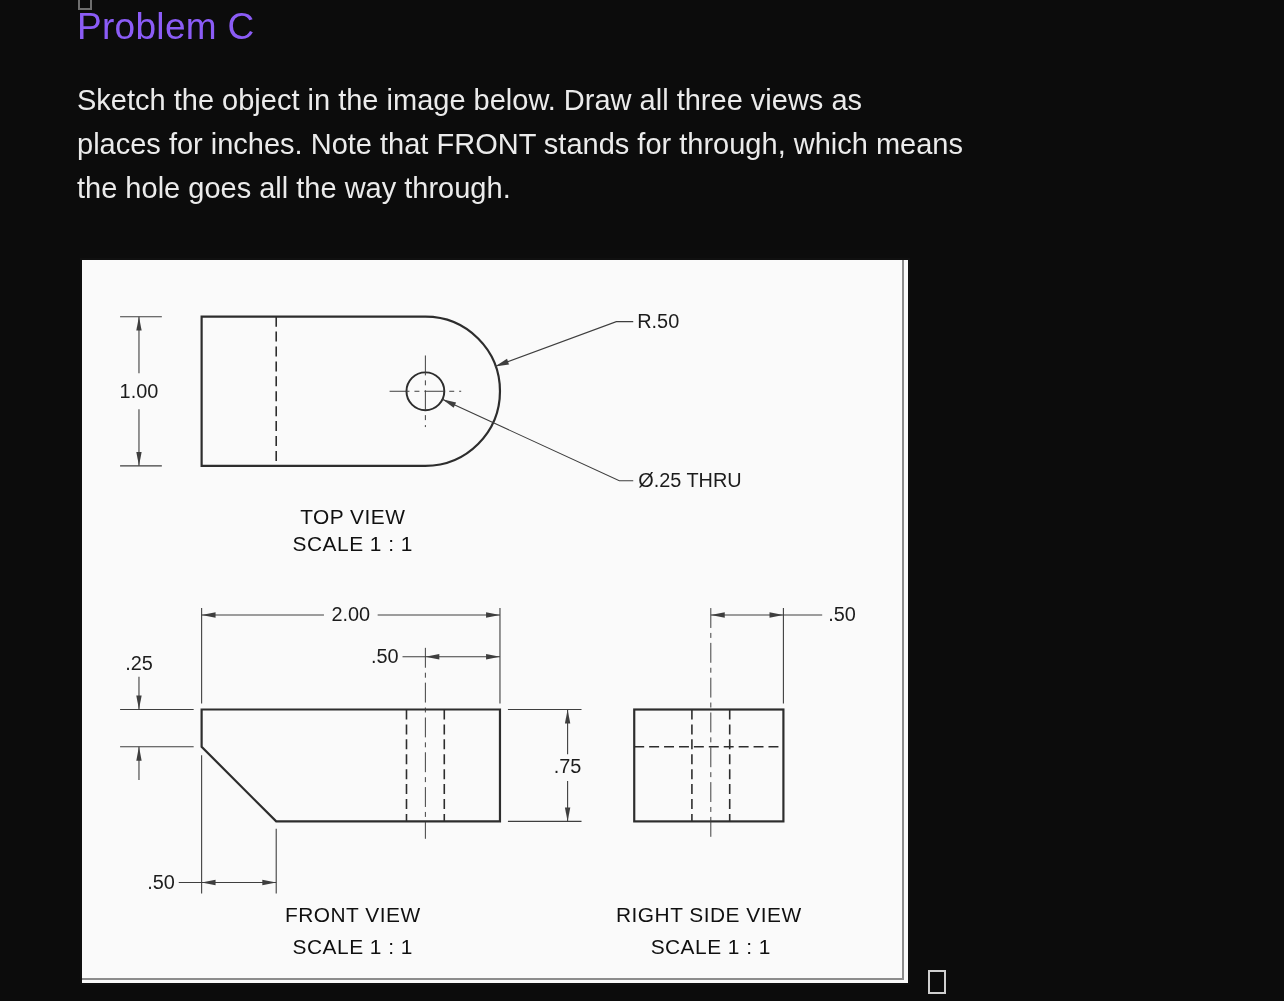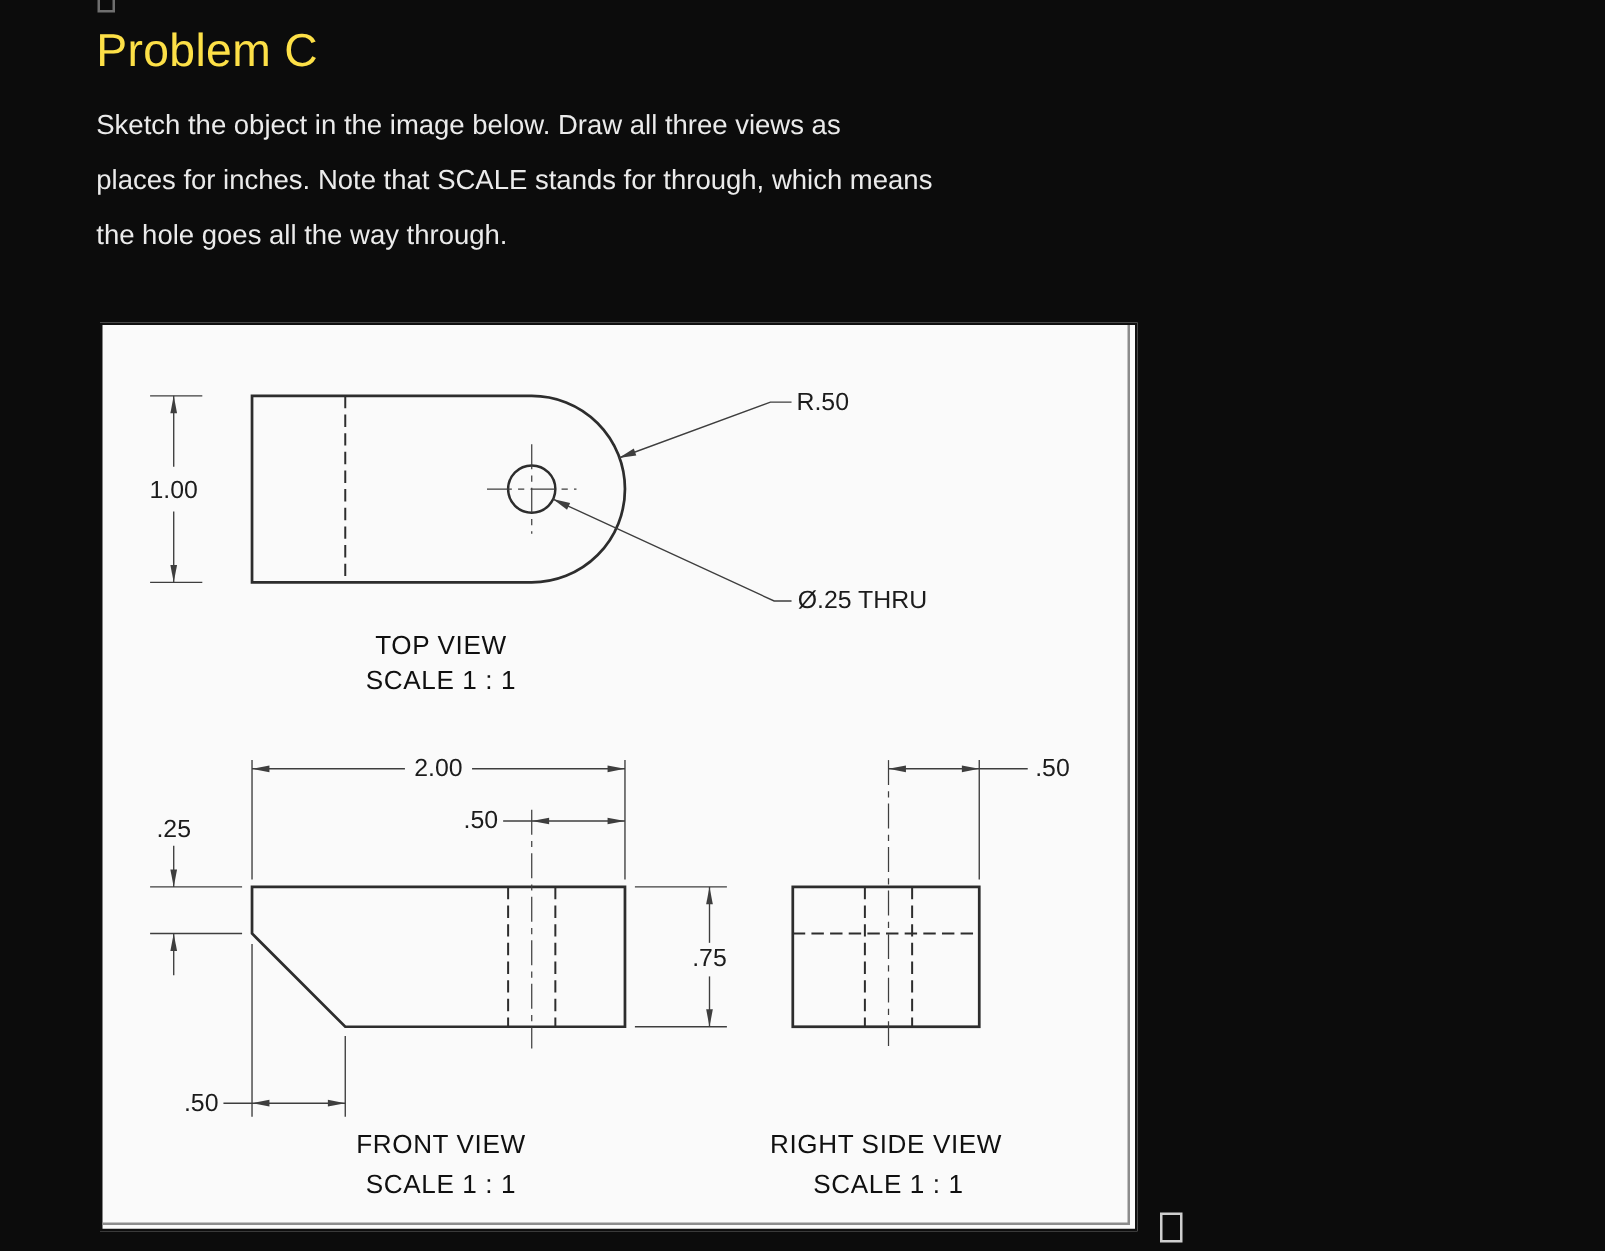--- a/index.html
+++ b/index.html
@@ -19,28 +19,28 @@
     background:transparent;
   }
   .artifact-bottom {
     position:absolute; left:928px; top:970px;
     width:18px; height:24px;
     border:2px solid #cfcfcf;
     background:transparent;
   }
 
   .title {
-    position:absolute; left:77px; top:20px;
+    position:absolute; left:77px; top:6px;
     font-size:37px; font-weight:400;
-    color:#fde047; letter-spacing:0.3px;
+    color:#8b5cf6; letter-spacing:0.3px;
   }
   .instructions {
     position:absolute; left:77px; top:78px;
     width:1160px;
-    color:#ebebeb; font-size:22px; line-height:44px;
+    color:#ebebeb; font-size:29px; line-height:44px;
   }
 
   .panel {
     position:absolute; left:80px; top:258px;
     width:830px; height:727px;
     background:#fafafa;
     border:2px solid #101010;
   }
   .panel-frame {
     position:absolute; left:0; top:0; right:4px; bottom:3px;
@@ -63,21 +63,21 @@
 <body>
 
 <div class="page">
 
   <div class="artifact-top"></div>
 
   <h1 class="title">Problem C</h1>
 
   <div class="instructions">
     <div>Sketch the object in the image below. Draw all three views as</div>
-    <div>places for inches. Note that SCALE stands for through, which means</div>
+    <div>places for inches. Note that FRONT stands for through, which means</div>
     <div>the hole goes all the way through.</div>
   </div>
 
   <div class="panel">
     <svg class="drawing" viewBox="0 0 830 727" xmlns="http://www.w3.org/2000/svg">
 
       <g>
         <path class="obj" d="M 120 57 L 345 57 A 75 75 0 0 1 345 207 L 120 207 Z"></path>
         <line class="hid" x1="195" y1="57" x2="195" y2="207"></line>
         <circle class="obj2" cx="345" cy="132" r="19"></circle>

